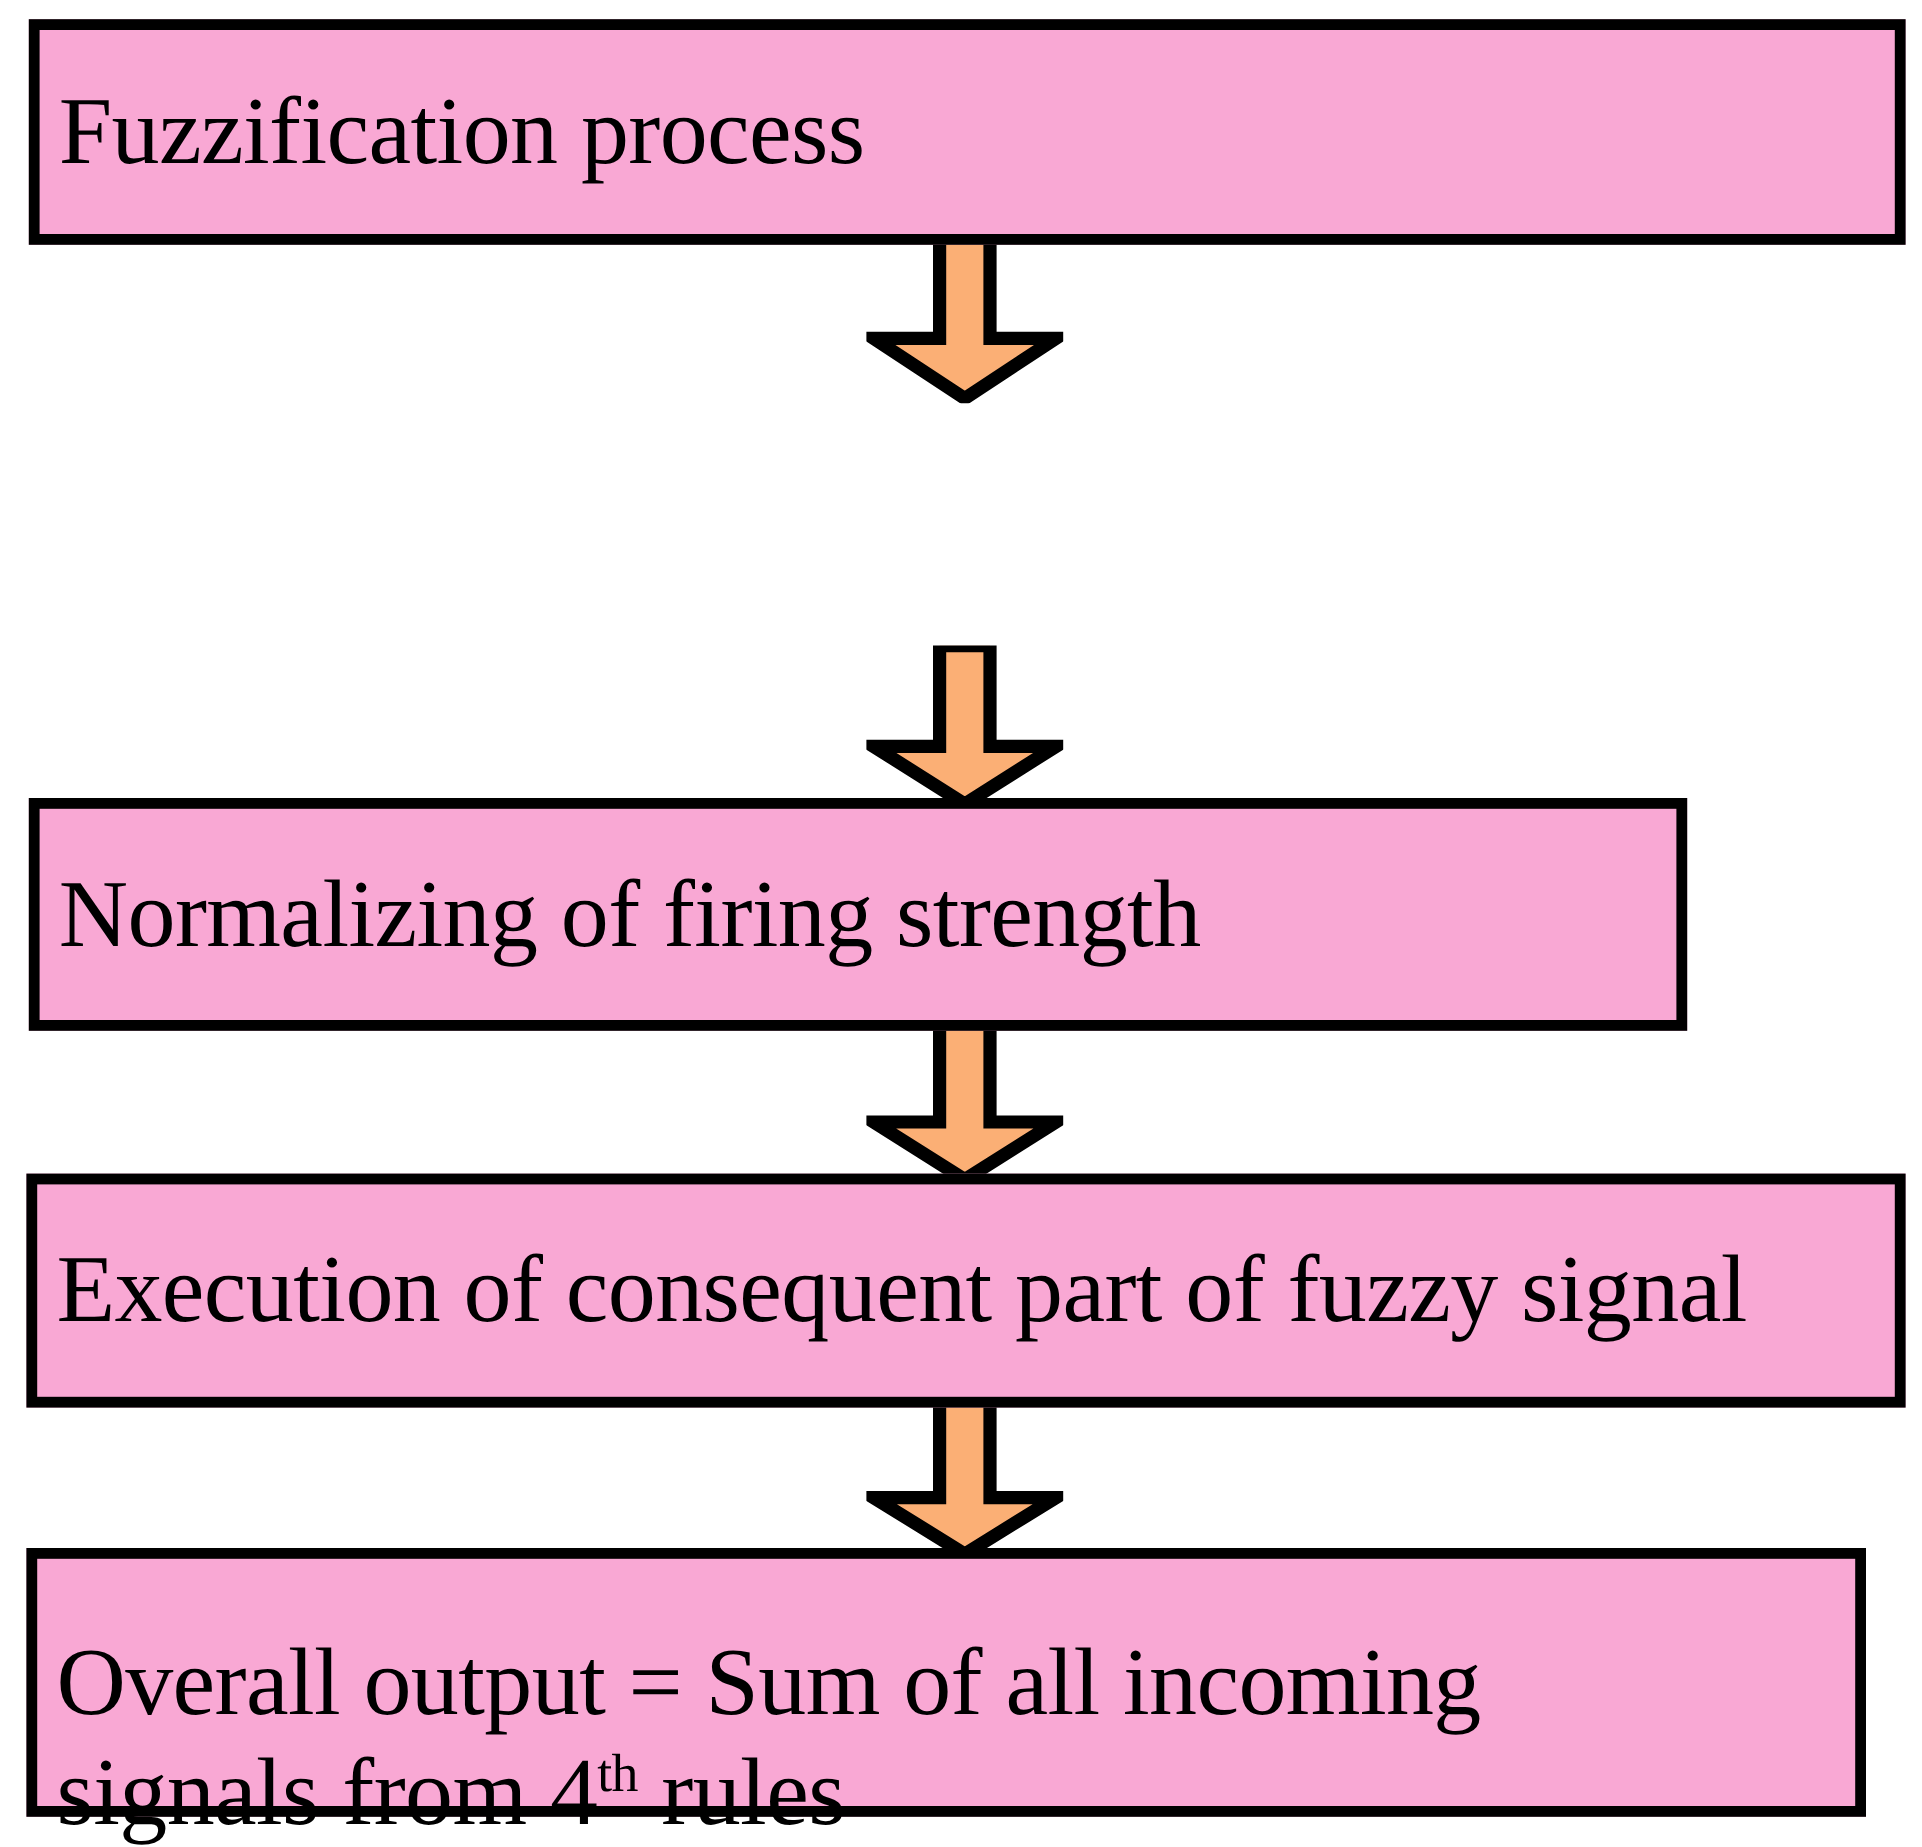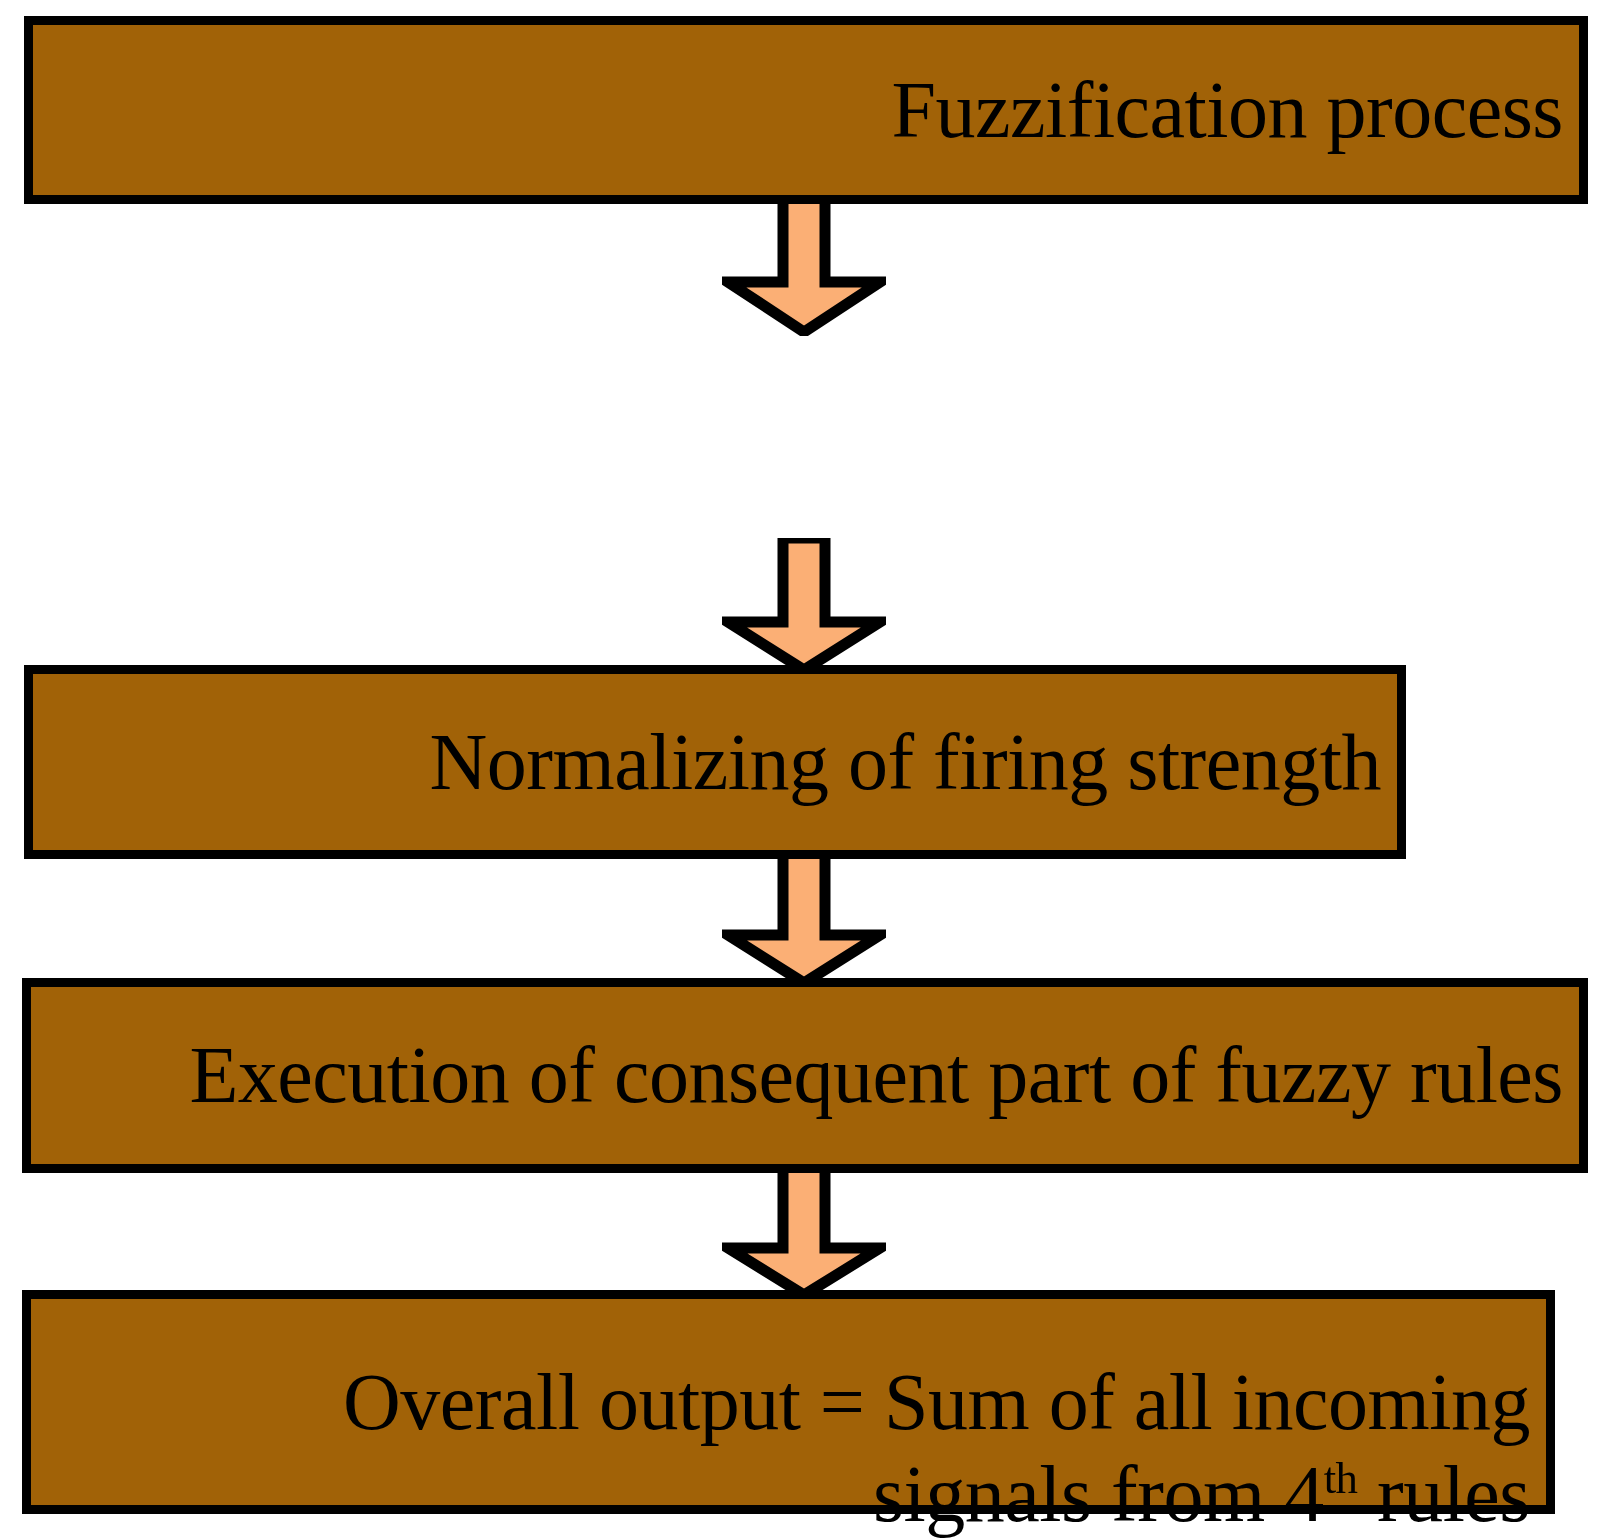--- a/index.html
+++ b/index.html
@@ -18,26 +18,26 @@
     position: relative;
     width: 1602px;
     height: 1539px;
     background: #ffffff;
   }
 
   
   .node {
     position: absolute;
     box-sizing: border-box;
-    background: #a16207;
+    background: #f9a8d4;
     border: 9px solid #000000;
     display: flex;
     align-items: center;
     justify-content: center;
-    text-align: right;
+    text-align: left;
     z-index: 2;
   }
   .node-label {
     display: block;
     width: 100%;
     color: #000000;
     font-family: "Liberation Serif", "DejaVu Serif", serif;
     font-size: 80px;
     line-height: 1.16;
     letter-spacing: -0.5px;
@@ -98,21 +98,21 @@
     <span class="node-label">Normalizing of firing strength</span>
   </div>
 
   <div class="arrow" id="arrow-2">
     <svg viewBox="0 0 164 136" preserveAspectRatio="none" aria-hidden="true">
       <polygon points="61,0 103,0 103,84 158,84 82,132 6,84 61,84" fill="#FBAF75" stroke="#000000" stroke-width="11" stroke-linejoin="miter"></polygon>
     </svg>
   </div>
 
   <div class="node" id="node-3">
-    <span class="node-label">Execution of consequent part of fuzzy rules</span>
+    <span class="node-label">Execution of consequent part of fuzzy signal</span>
   </div>
 
   <div class="arrow" id="arrow-3">
     <svg viewBox="0 0 164 134" preserveAspectRatio="none" aria-hidden="true">
       <polygon points="61,0 103,0 103,83 158,83 82,130 6,83 61,83" fill="#FBAF75" stroke="#000000" stroke-width="11" stroke-linejoin="miter"></polygon>
     </svg>
   </div>
 
   <div class="node" id="node-4">
     <span class="node-label">

